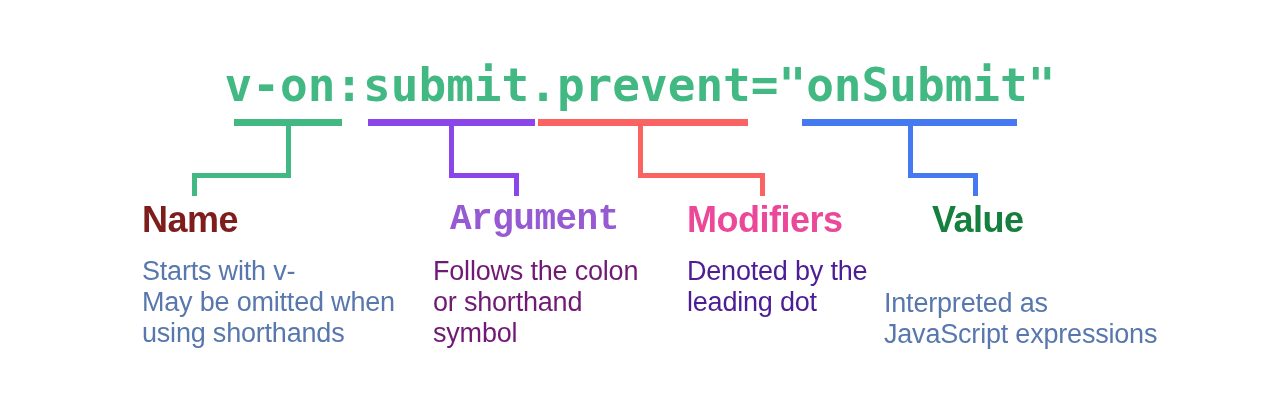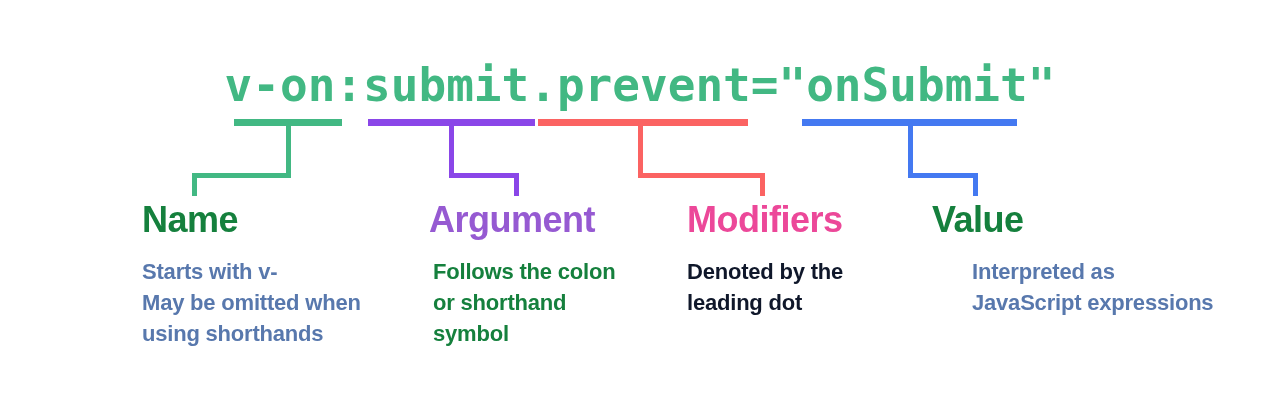--- a/index.html
+++ b/index.html
@@ -56,70 +56,70 @@
   
   .heading {
     position: absolute;
     top: 200px;
     font-weight: bold;
     font-size: 36px;
     line-height: 40px;
     letter-spacing: -0.5px;
   }
   .heading-name      { left: 142px; }
-  .heading-argument  { left: 429px; }
+  .heading-argument  { left: 450px; font-family: Liberation Mono, monospace; }
   .heading-modifiers { left: 687px; }
   .heading-value     { left: 932px; }
 
   
   .desc {
     position: absolute;
     top: 256px;
-    font-weight: bold;
-    font-size: 22px;
+    font-weight: normal;
+    font-size: 27px;
     line-height: 31px;
     white-space: pre-line;
     letter-spacing: -0.2px;
   }
   .desc-name      { left: 142px; }
   .desc-argument  { left: 433px; }
   .desc-modifiers { left: 687px; }
-  .desc-value     { left: 972px; }
+  .desc-value     { left: 884px; margin-top: 32px; }
 </style>
 </head>
 <body>
 
 <div class="canvas" style="background-color: rgb(255, 255, 255);">
 
   <div class="code" style="color: rgb(66, 184, 131);">v-on:submit.prevent="onSubmit"</div>
 
   <div class="bar bar-name" style="background-color: rgb(66, 184, 131);"></div>
   <div class="seg name-v1" style="background-color: rgb(66, 184, 131);"></div>
   <div class="seg name-h" style="background-color: rgb(66, 184, 131);"></div>
   <div class="seg name-v2" style="background-color: rgb(66, 184, 131);"></div>
-  <div class="heading heading-name" style="color: #15803d;">Name</div>
+  <div class="heading heading-name" style="color: #7f1d1d;">Name</div>
   <div class="desc desc-name" style="color: rgb(88, 120, 173);">Starts with v-
 May be omitted when
 using shorthands</div>
 
   <div class="bar bar-argument" style="background-color: rgb(138, 70, 232);"></div>
   <div class="seg argument-v1" style="background-color: rgb(138, 70, 232);"></div>
   <div class="seg argument-h" style="background-color: rgb(138, 70, 232);"></div>
   <div class="seg argument-v2" style="background-color: rgb(138, 70, 232);"></div>
   <div class="heading heading-argument" style="color: rgb(150, 90, 210);">Argument</div>
-  <div class="desc desc-argument" style="color: #15803d;">Follows the colon
+  <div class="desc desc-argument" style="color: #701a75;">Follows the colon
 or shorthand
 symbol</div>
 
   <div class="bar bar-modifiers" style="background-color: rgb(251, 99, 98);"></div>
   <div class="seg modifiers-v1" style="background-color: rgb(251, 99, 98);"></div>
   <div class="seg modifiers-h" style="background-color: rgb(251, 99, 98);"></div>
   <div class="seg modifiers-v2" style="background-color: rgb(251, 99, 98);"></div>
   <div class="heading heading-modifiers" style="color: #ec4899;">Modifiers</div>
-  <div class="desc desc-modifiers" style="color: #0f172a;">Denoted by the
+  <div class="desc desc-modifiers" style="color: #4c1d95;">Denoted by the
 leading dot</div>
 
   <div class="bar bar-value" style="background-color: rgb(68, 121, 241);"></div>
   <div class="seg value-v1" style="background-color: rgb(68, 121, 241);"></div>
   <div class="seg value-h" style="background-color: rgb(68, 121, 241);"></div>
   <div class="seg value-v2" style="background-color: rgb(68, 121, 241);"></div>
   <div class="heading heading-value" style="color: #15803d;">Value</div>
   <div class="desc desc-value" style="color: rgb(88, 120, 173);">Interpreted as
 JavaScript expressions</div>
 

